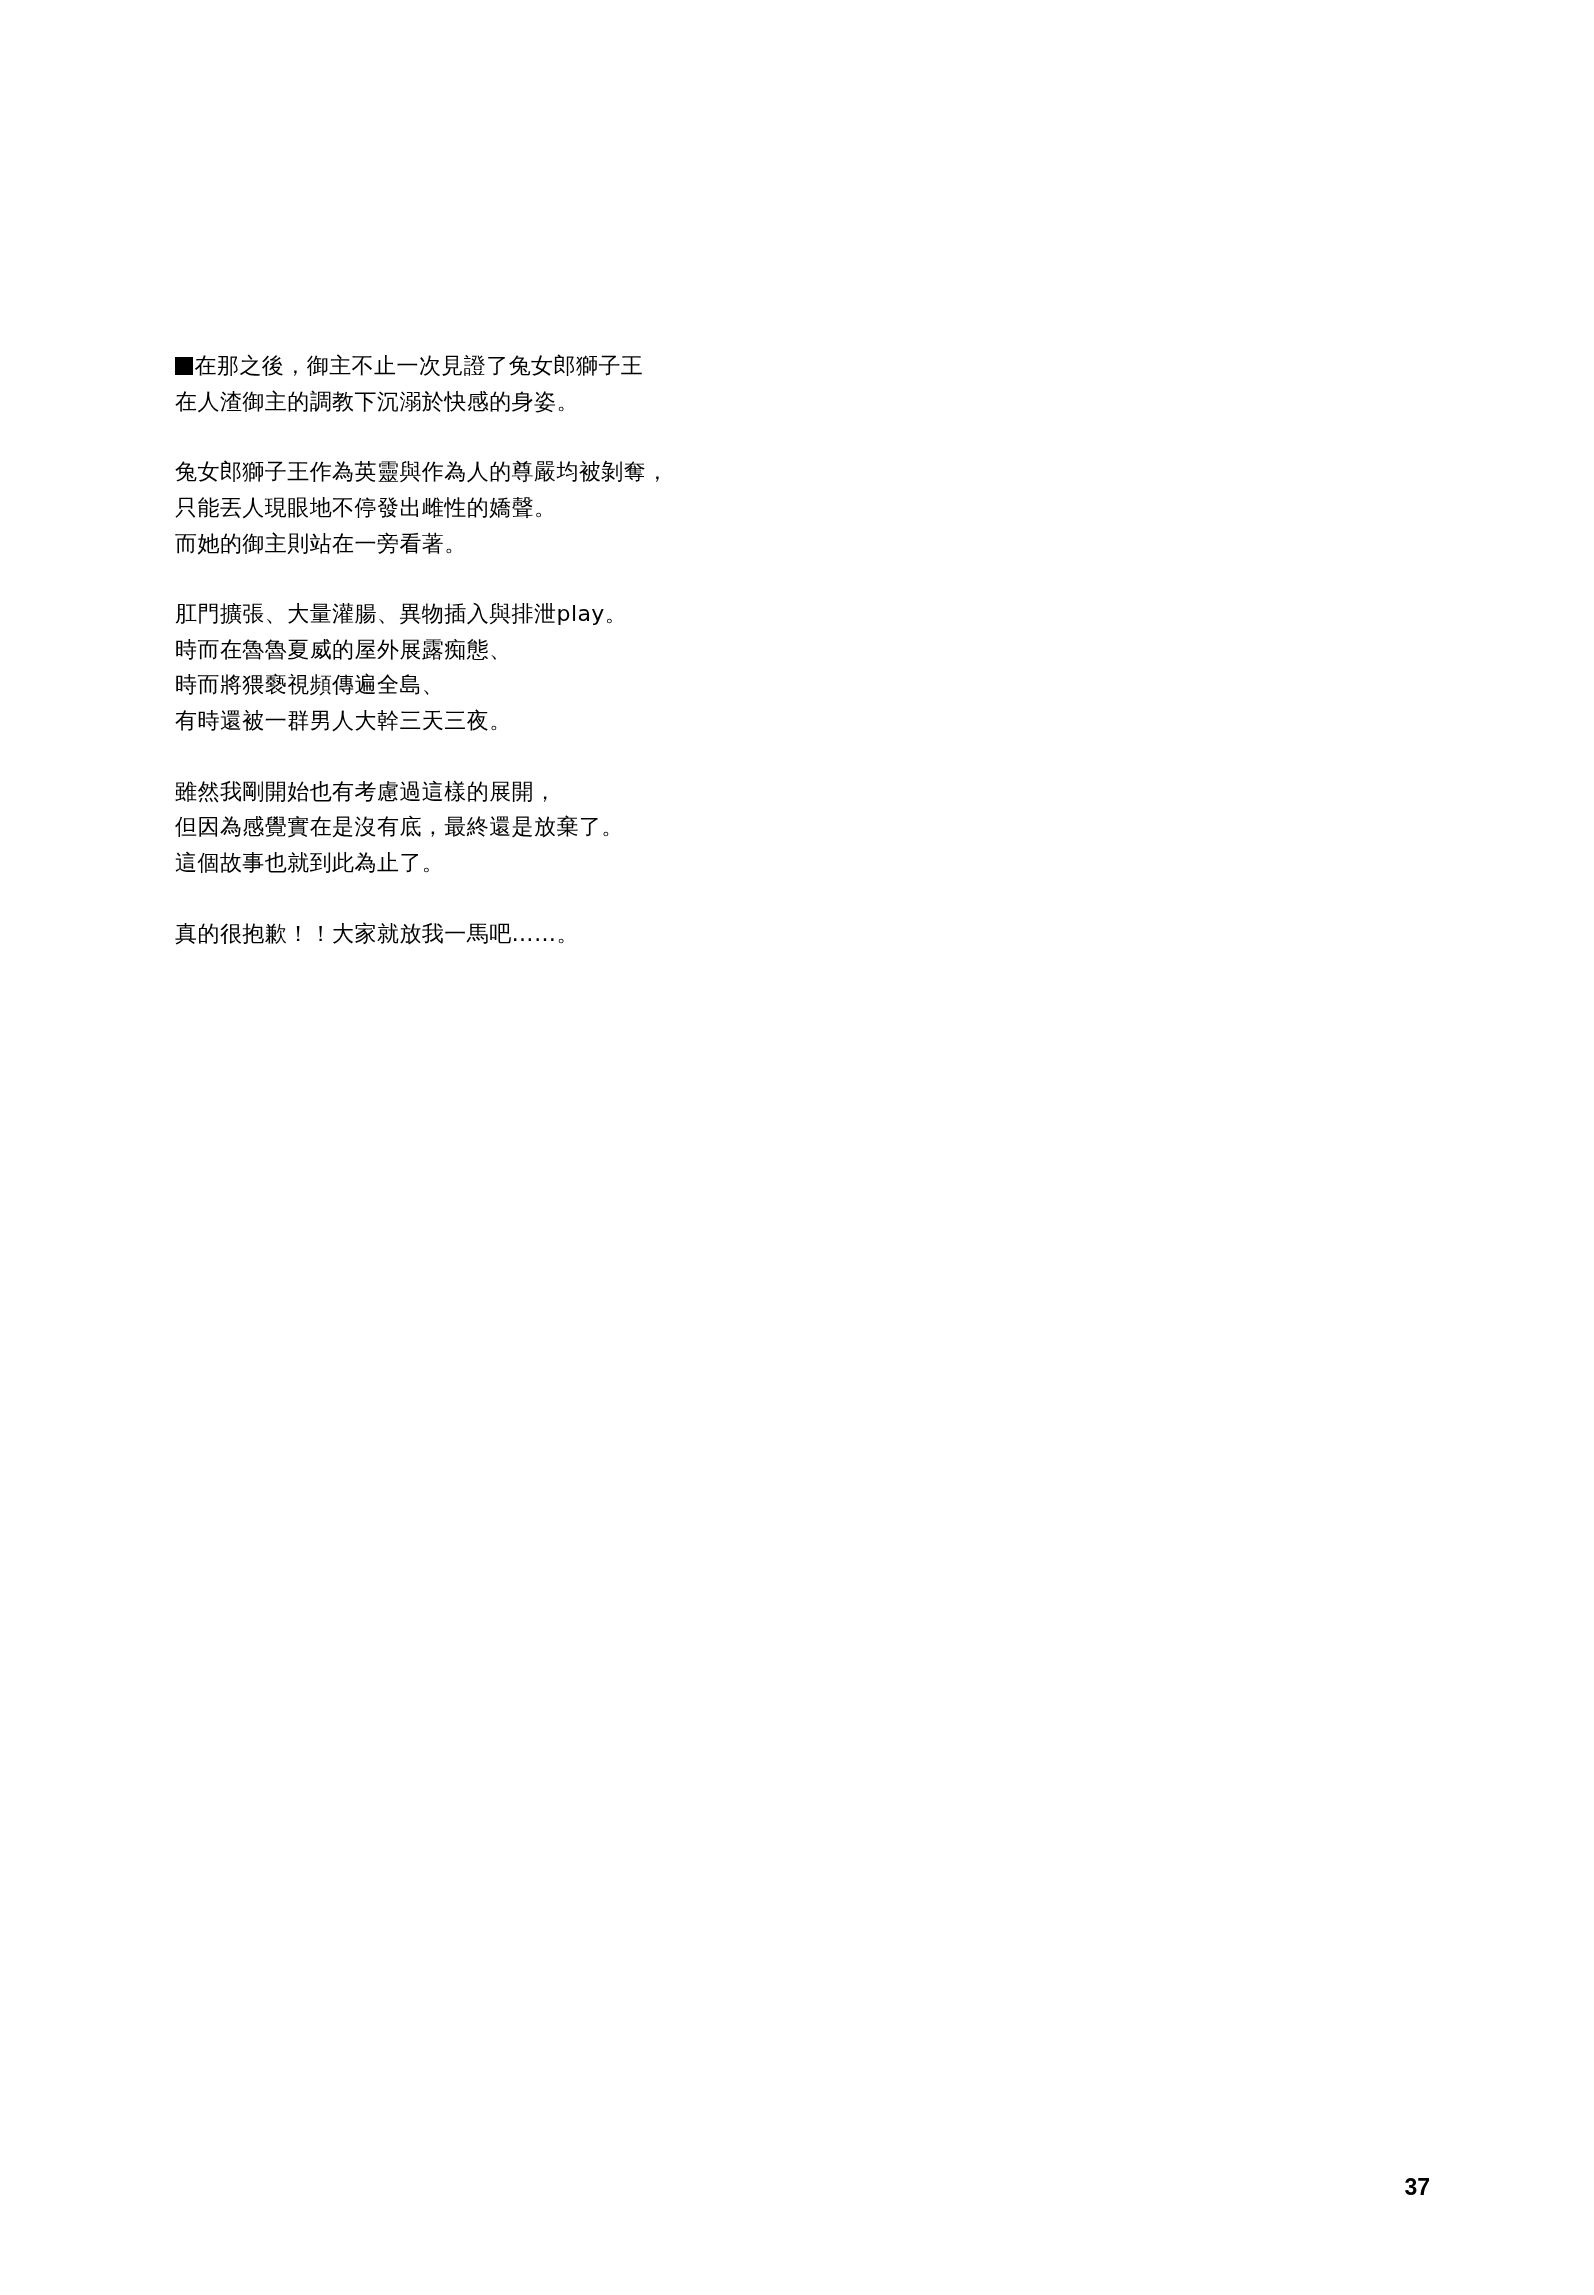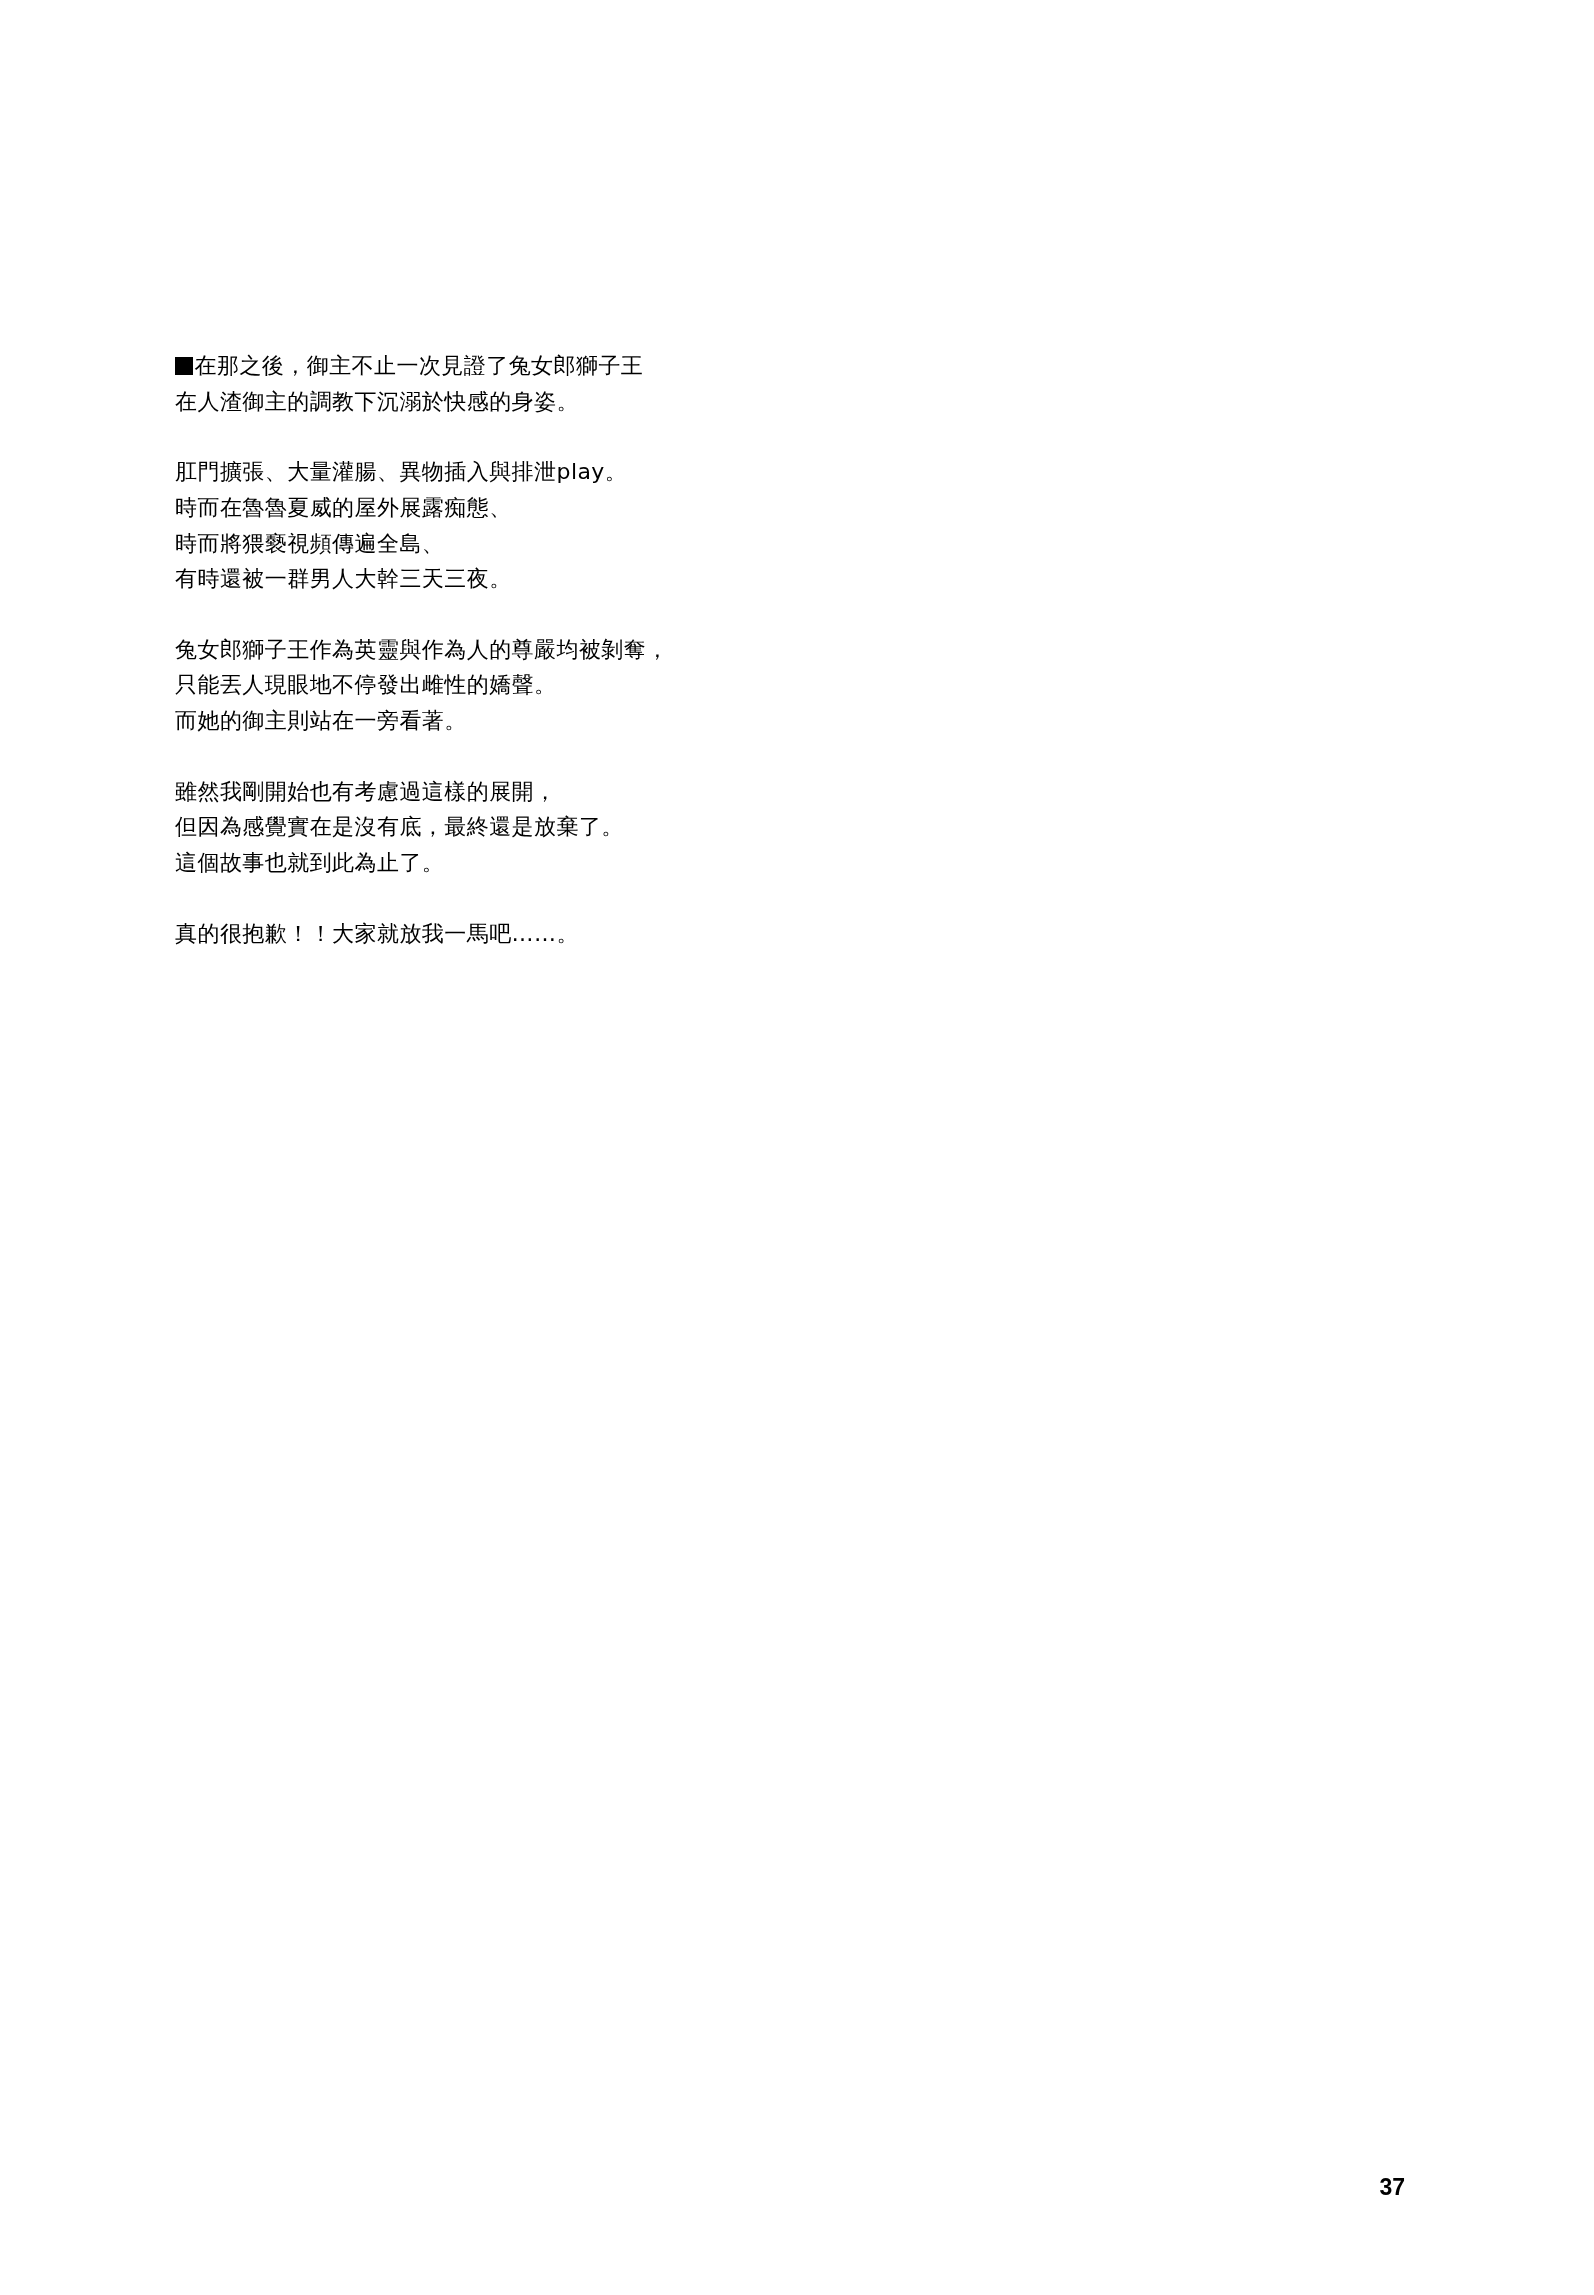--- a/index.html
+++ b/index.html
@@ -35,46 +35,46 @@
   .para .marker {
     display: inline-block;
     width: 18px;
     height: 18px;
     background: #000000;
     vertical-align: -1.5px;
     margin-right: 1.5px;
   }
   .page-number {
     position: absolute;
-    right: 156px;
+    right: 131px;
     bottom: 94px;
     font-size: 23px;
     font-weight: bold;
     color: #000000;
     font-family: "Liberation Sans", sans-serif;
   }
 </style>
 </head>
 <body>
 
 <div class="page">
 
   <div class="text-body">
 
     <p class="para"><span class="marker"></span><span>在那之後，御主不止一次見證了兔女郎獅子王
 在人渣御主的調教下沉溺於快感的身姿。</span></p>
 
+    <p class="para"><span>兔女郎獅子王作為英靈與作為人的尊嚴均被剝奪，
+只能丟人現眼地不停發出雌性的嬌聲。
+而她的御主則站在一旁看著。</span></p>
+
     <p class="para"><span>肛門擴張、大量灌腸、異物插入與排泄play。
 時而在魯魯夏威的屋外展露痴態、
 時而將猥褻視頻傳遍全島、
 有時還被一群男人大幹三天三夜。</span></p>
-
-    <p class="para"><span>兔女郎獅子王作為英靈與作為人的尊嚴均被剝奪，
-只能丟人現眼地不停發出雌性的嬌聲。
-而她的御主則站在一旁看著。</span></p>
 
 
 
 
 
 
     <p class="para"><span>雖然我剛開始也有考慮過這樣的展開，
 但因為感覺實在是沒有底，最終還是放棄了。
 這個故事也就到此為止了。</span></p>
 

